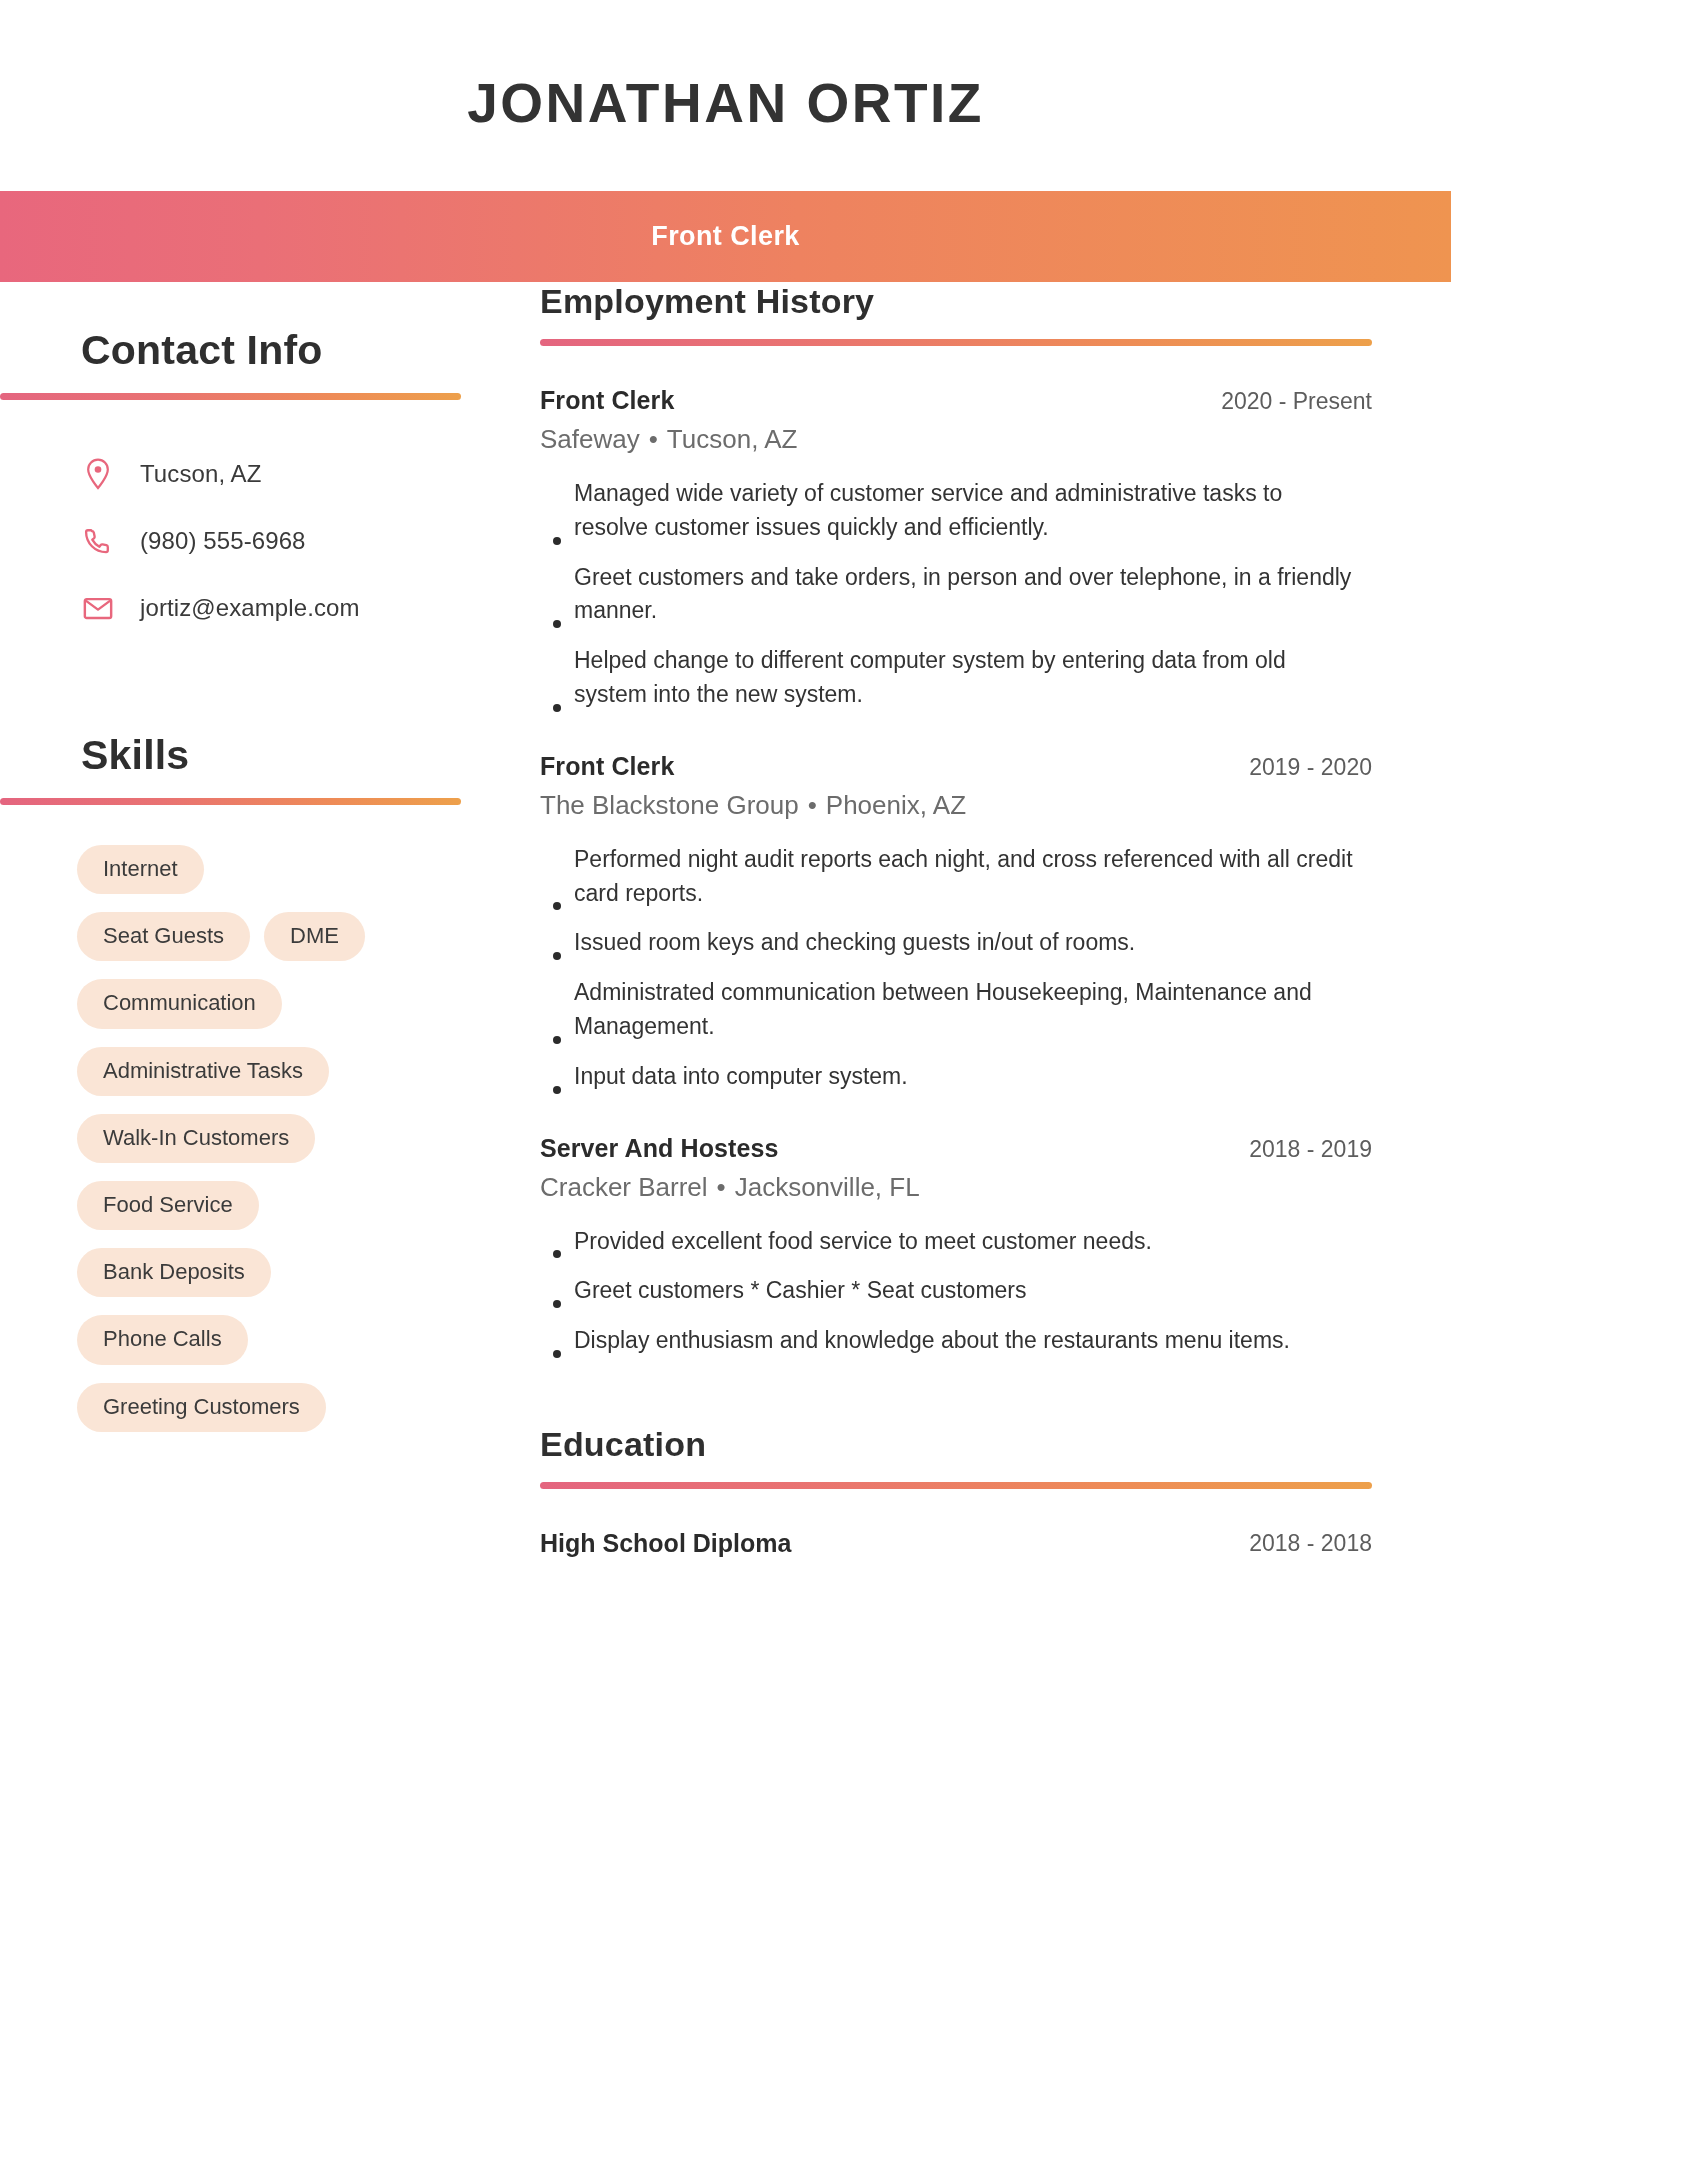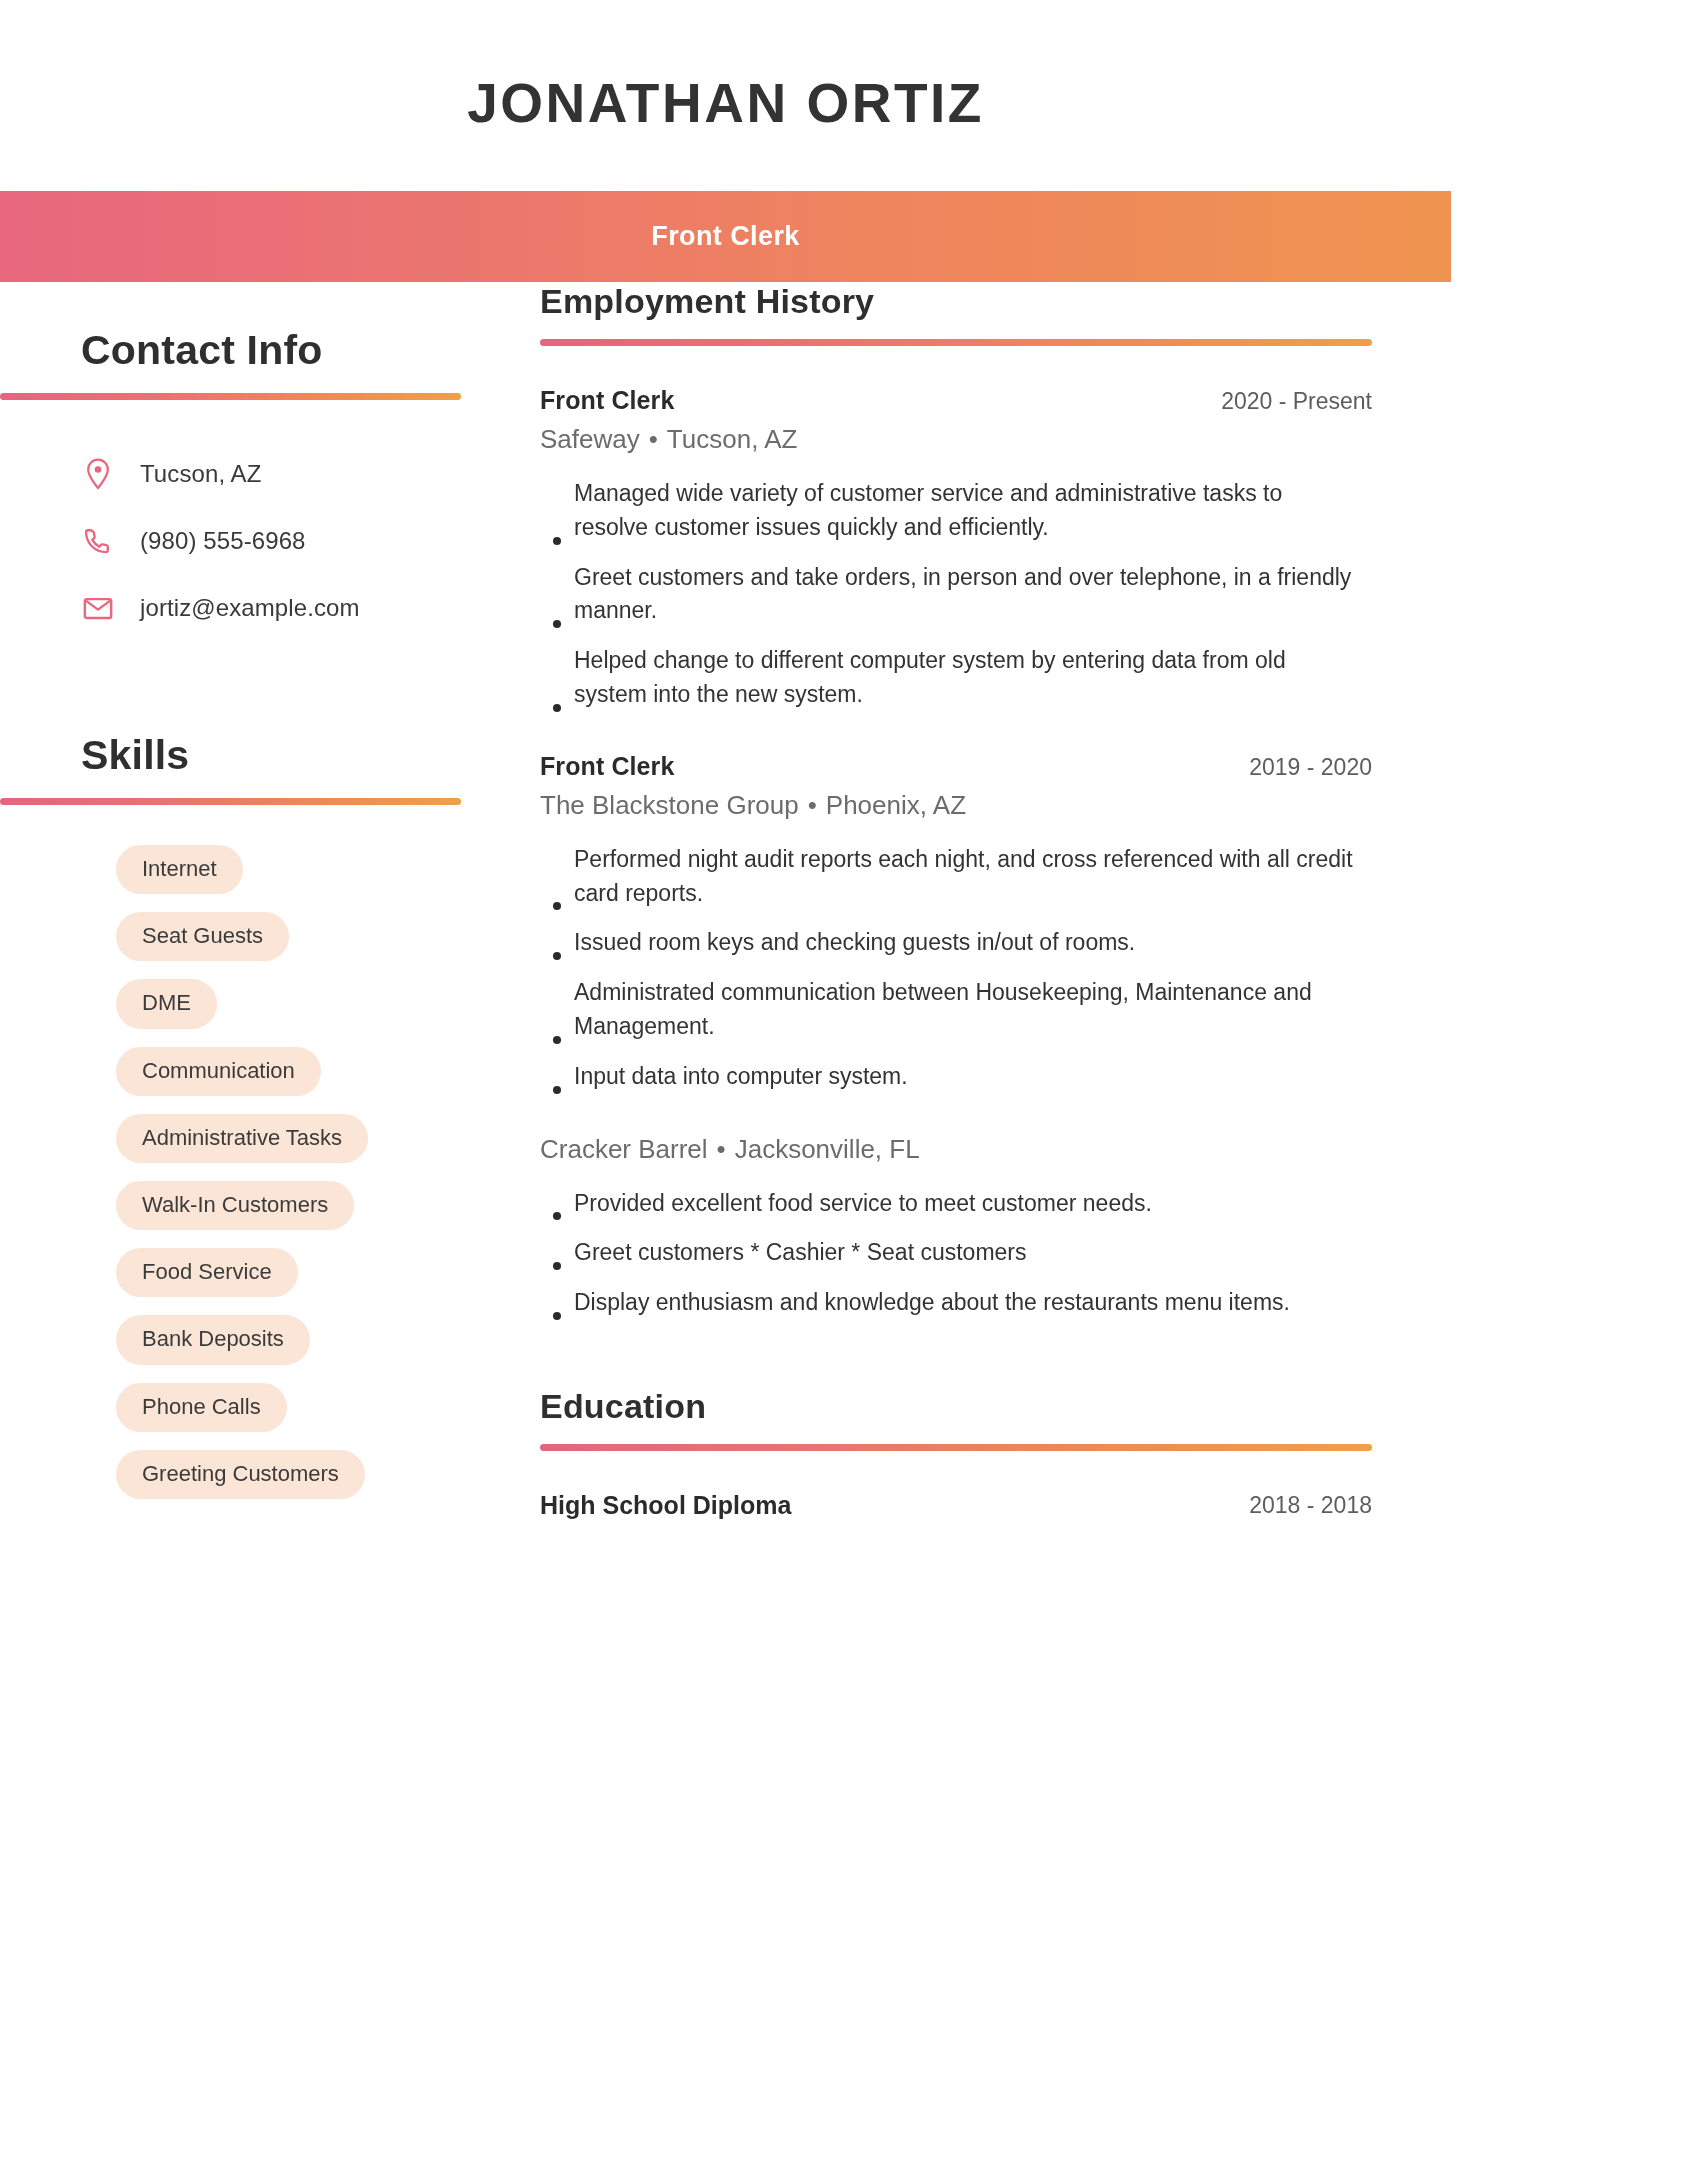--- a/index.html
+++ b/index.html
@@ -129,21 +129,21 @@
     font-size: 24px;
     color: #3a3a3a;
     letter-spacing: 0.1px;
   }
 
   
   .skills-block { margin-top: 91px; }
 
   .skills-wrap {
     margin-top: 40px;
-    padding-left: 116px;
+    padding-left: 77px;
     padding-right: 77px;
     display: flex;
     flex-wrap: wrap;
     gap: 18px 14px;
     max-width: 461px;
   }
 
   .skill-pill {
     background: #fae5d6;
     border-radius: 989px;
@@ -381,20 +381,24 @@
                 </div>
                 <div class="bullet">
                   <span class="bullet-mark">
                     <i></i>
                   </span>
                   <span class="bullet-text">Input data into computer system.</span>
                 </div>
               </div>
             </div>
             <div class="job">
+              <div class="job-head">
+                <div class="job-title">Server And Hostess</div>
+                <div class="job-dates">2018 - 2019</div>
+              </div>
               <div class="job-sub"><span>Cracker Barrel</span><span class="dot-sep">•</span><span>Jacksonville, FL</span></div>
               <div class="bullets">
                 <div class="bullet">
                   <span class="bullet-mark">
                     <i></i>
                   </span>
                   <span class="bullet-text">Provided excellent food service to meet customer needs.</span>
                 </div>
                 <div class="bullet">
                   <span class="bullet-mark">

